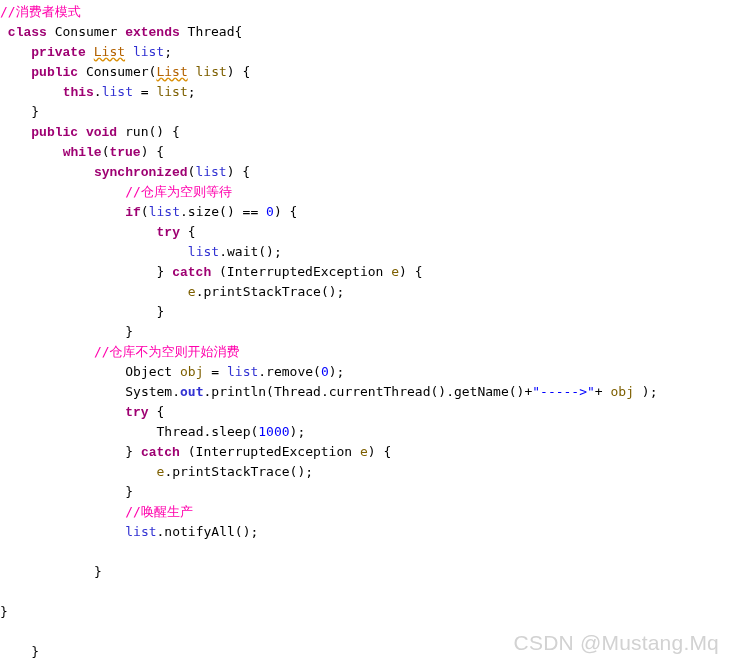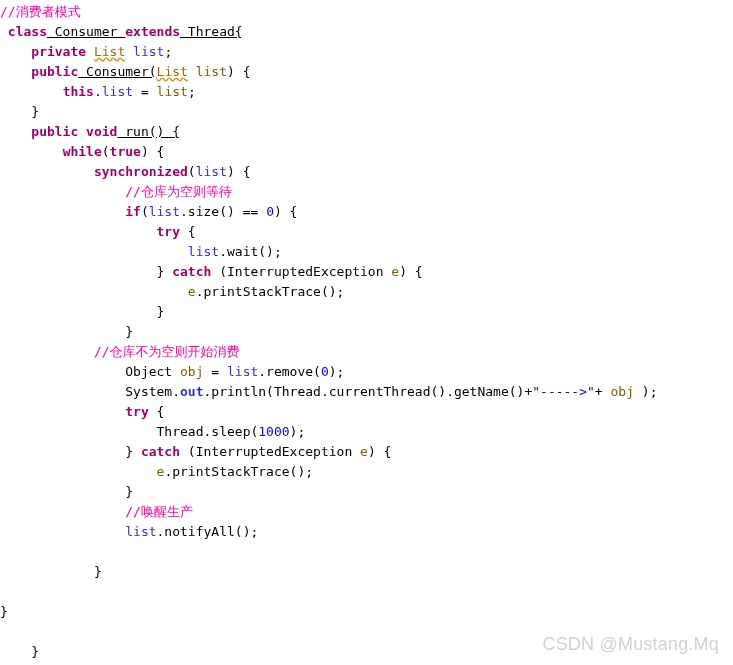--- a/index.html
+++ b/index.html
@@ -36,42 +36,42 @@
   }
 
   .code-line {
     display: block;
     height: 20px;
     white-space: pre;
   }
 
   
   .tok-plain    { color: #000000; }
-  .tok-keyword  { color: #9e0072; font-weight: bold; }
+  .tok-keyword  { color: #9e0072; font-weight: bold; font-family: Liberation Mono, monospace; }
   .tok-comment  { color: #ff00ac; }
   .tok-field    { color: #3232d2; }
   .tok-string   { color: #0000ff; }
   .tok-number   { color: #0000ff; }
   .tok-type-err { color: #b26100; }
   .tok-local    { color: #7d5f00; }
   .tok-static   { color: #3232d2; font-weight: bold; }
   .tok-static-m { color: #000000; }
-  .tok-ident    { color: #000000; text-decoration: underline; }
+  .tok-ident    { color: #000000; }
 
   .squiggle {
     text-decoration: underline wavy #d98c00;
     text-decoration-skip-ink: none;
   }
 
   #watermark {
     position: absolute;
     right: 14px;
     bottom: 10px;
     font-family: "Liberation Sans", "DejaVu Sans", sans-serif;
-    font-size: 18px;
+    font-size: 21px;
     color: #d2d2d2;
     letter-spacing: 0.2px;
     user-select: none;
     pointer-events: none;
     margin-top: 27px;
   }
 </style>
 </head>
 <body>
 

